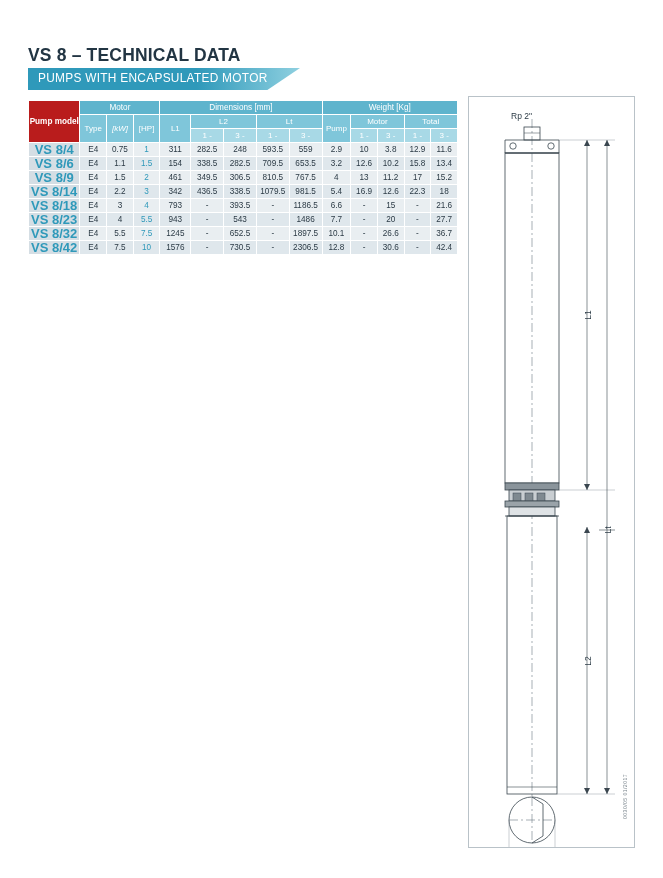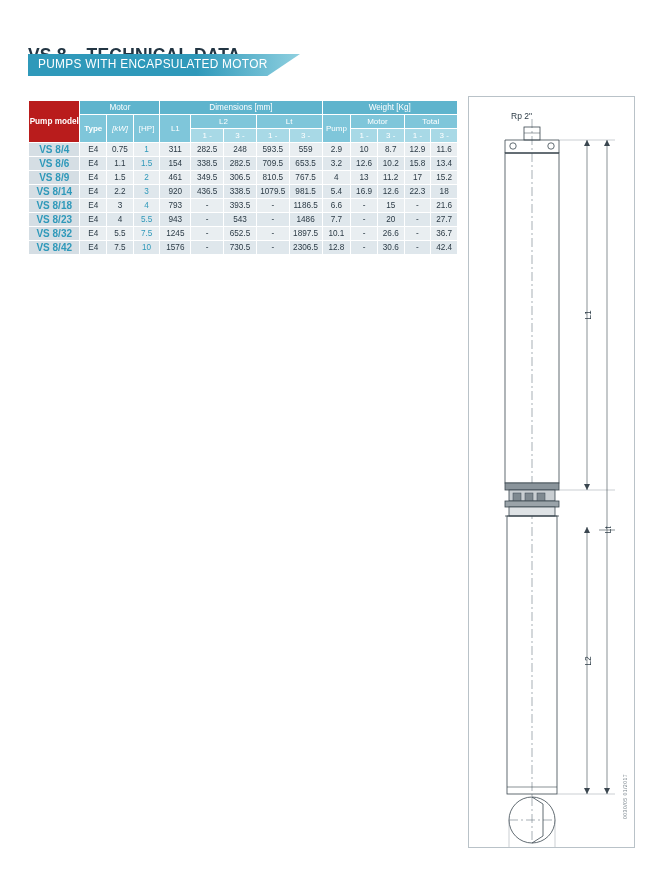--- a/index.html
+++ b/index.html
@@ -25,21 +25,21 @@
     color: #223543;
     font-family: "Liberation Sans Narrow", "Liberation Sans", sans-serif;
     transform: scaleX(0.92);
     transform-origin: left center;
   }
 
   
   .banner {
     position: absolute;
     left: 28px;
-    top: 54px;
+    top: 68px;
     width: 272px;
     height: 22px;
   }
   .banner .bg {
     position: absolute;
     inset: 0;
     background: linear-gradient(to right, #2f99ba 0%, #2f99ba 62%, #8fd0e0 100%);
     clip-path: polygon(0 0, 100% 0, 88% 100%, 0 100%);
   }
   .banner .label {
@@ -110,26 +110,26 @@
   }
   tbody td {
     background: #e9eef1;
   }
   tbody tr:nth-child(even) td {
     background: #dfe7ec;
   }
   td.model {
     font-weight: bold;
     background: #d5dee4 !important;
-    font-size: 10px;
+    font-size: 13px;
   }
   td.accent {
     color: #2f99ba;
   }
-  .w-type { width: 26px; font-weight: bold; }
+  .w-type { width: 26px; }
   .w-kw { width: 26px; font-style: italic; }
   .w-hp { width: 26px; }
   .w-l1 { width: 30px; }
   .w-dim { width: 32px; }
   .w-pump { width: 28px; }
   .w-wt { width: 26px; }
 
   
   .drawing {
     position: absolute;
@@ -202,21 +202,21 @@
         <td>E4</td>
         <td>0.75</td>
         <td class="accent">1</td>
         <td>311</td>
         <td>282.5</td>
         <td>248</td>
         <td>593.5</td>
         <td>559</td>
         <td>2.9</td>
         <td>10</td>
-        <td>8.7</td>
+        <td>3.8</td>
         <td>12.9</td>
         <td>11.6</td>
       </tr>
 
       <tr>
         <td class="model accent">VS 8/6</td>
         <td>E4</td>
         <td>1.1</td>
         <td class="accent">1.5</td>
         <td>154</td>
@@ -246,21 +246,21 @@
         <td>11.2</td>
         <td>17</td>
         <td>15.2</td>
       </tr>
 
       <tr>
         <td class="model accent">VS 8/14</td>
         <td>E4</td>
         <td>2.2</td>
         <td class="accent">3</td>
-        <td>920</td>
+        <td>342</td>
         <td>436.5</td>
         <td>338.5</td>
         <td>1079.5</td>
         <td>981.5</td>
         <td>5.4</td>
         <td>16.9</td>
         <td>12.6</td>
         <td>22.3</td>
         <td>18</td>
       </tr>

